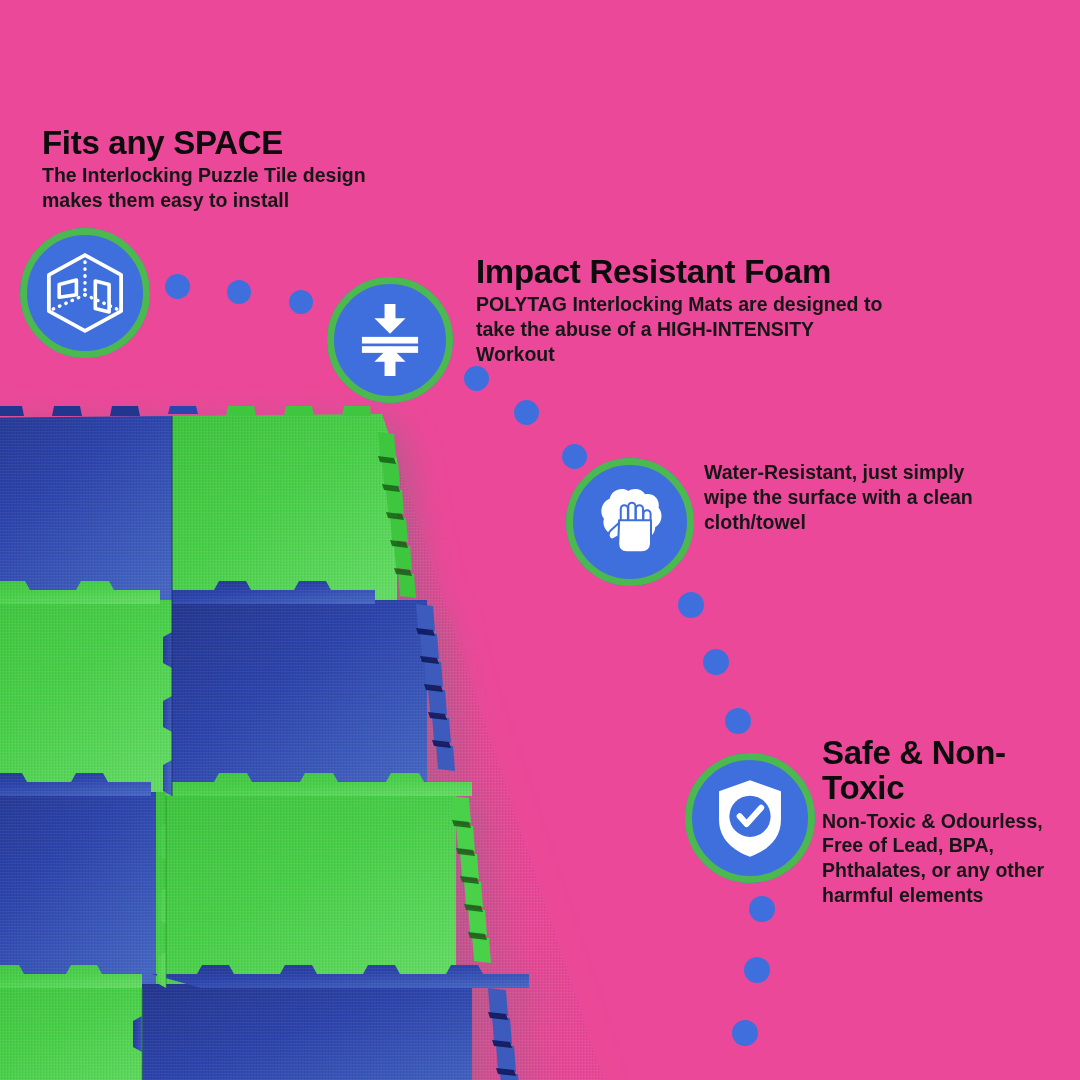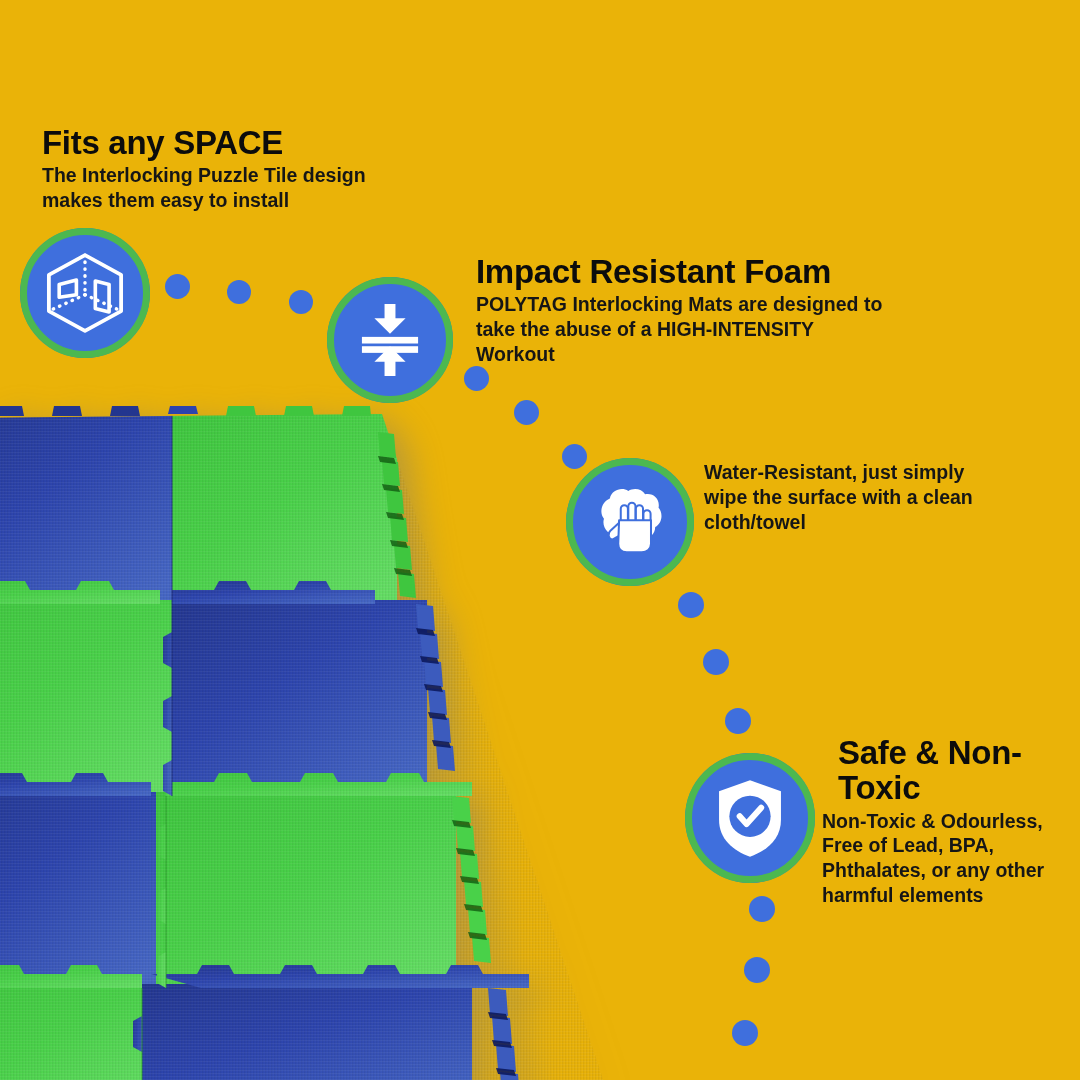--- a/index.html
+++ b/index.html
@@ -4,21 +4,21 @@
 <title>Product Feature Infographic</title>
 <style>
   html,body{margin:0;padding:0;}
   body{
     width:1080px;height:1080px;
     background:#fcfcfc;
     font-family:"Liberation Sans","DejaVu Sans",sans-serif;
     overflow:hidden;
     position:relative;
   }
-  #stage{position:absolute;inset:0;width:1080px;height:1080px;overflow:hidden;background:#eab308;}
+  #stage{position:absolute;inset:0;width:1080px;height:1080px;overflow:hidden;background:#ec4899;}
 
   
   #mat-photo{
     position:absolute;left:-14px;top:404px;width:760px;height:690px;
     filter:drop-shadow(14px 12px 16px rgba(110,115,125,0.40));
   }
   #mat-photo svg{display:block;width:100%;height:100%;}
 
   
   .trail-dot{
@@ -57,21 +57,21 @@
     line-height:1.27;
     margin:0;
     font-weight:bold;
   }
 
   #block-1{left:42px;top:126px;width:330px;}
   #block-1 .feature-title{font-size:33px;}
   #block-2{left:476px;top:255px;width:420px;}
   #block-3{left:704px;top:460px;width:300px;}
   #block-4{left:822px;top:735px;width:230px;}
-  #block-4 .feature-title{font-size:33px;line-height:1.07;margin-left:16px;}
+  #block-4 .feature-title{font-size:33px;line-height:1.07;}
 </style>
 </head>
 <body>
 
 <div id="stage">
 
   <div id="mat-photo">
     <svg viewBox="0 0 760 690" xmlns="http://www.w3.org/2000/svg">
       <defs>
 

